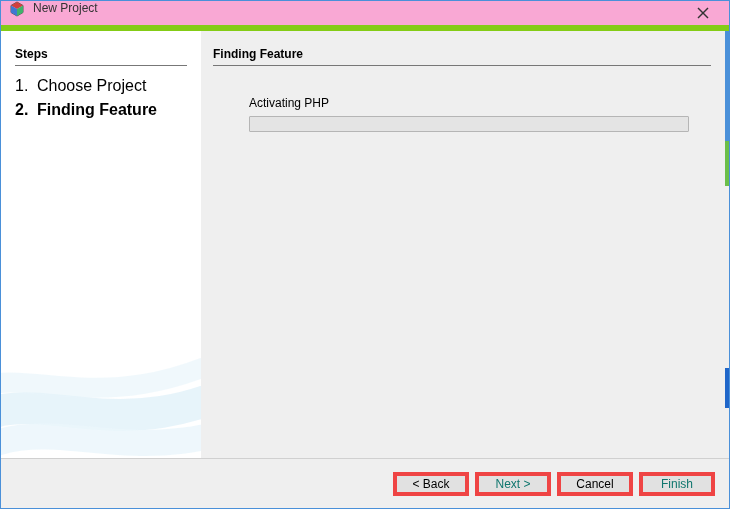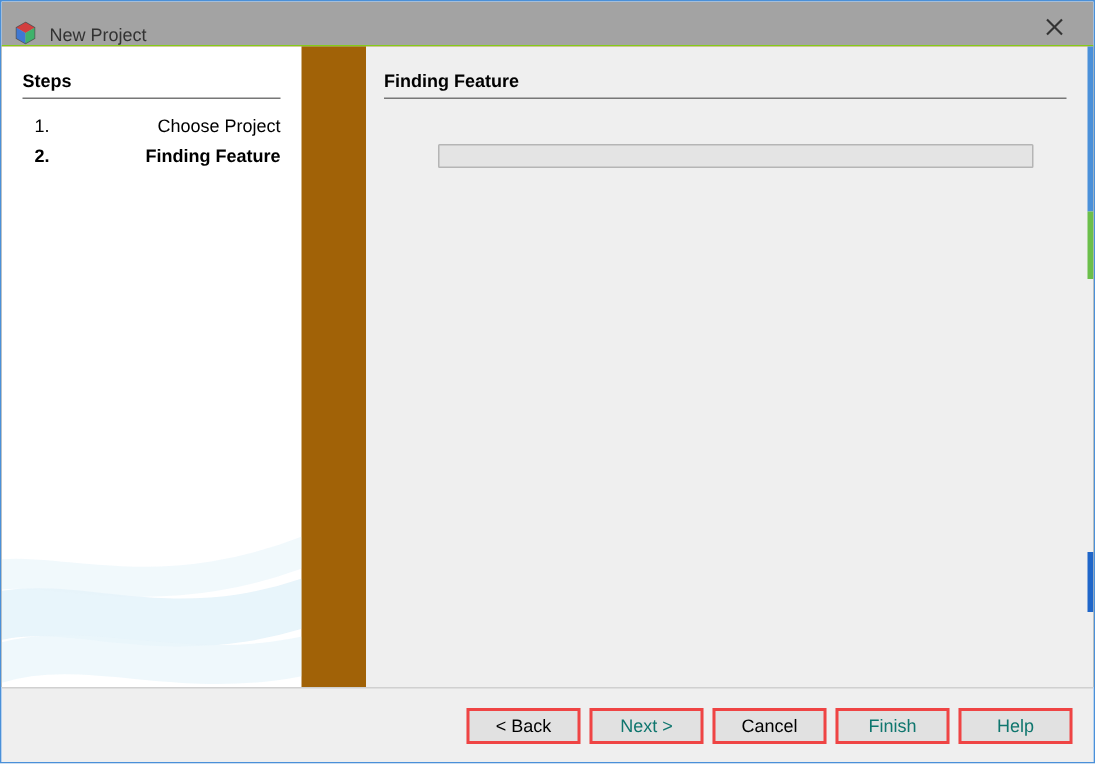--- a/index.html
+++ b/index.html
@@ -15,24 +15,24 @@
     border: 1px solid #4a90d9;
     background: #fff;
     display: flex;
     flex-direction: column;
     position: relative;
     overflow: hidden;
   }
   .titlebar {
     height: 30px;
     display: flex;
-    align-items: flex-end;
+    align-items: flex-start;
     padding: 0 6px 0 8px;
-    background: #a3a3a3;
-    border-bottom: 1px solid #84cc16;
+    background: #f9a8d4;
+    border-bottom: 6px solid #84cc16;
   }
   .titlebar .app-icon {
     width: 16px; height: 16px;
     margin-right: 8px;
     flex: 0 0 auto;
   }
   .titlebar .title {
     flex: 1 1 auto;
     color: #333;
     font-size: 12px;
@@ -41,22 +41,21 @@
     width: 40px; height: 24px;
     display: flex; align-items: center; justify-content: center;
     cursor: pointer;
   }
   .titlebar .close svg { stroke: #333; }
   .body {
     flex: 1 1 auto;
     display: flex;
     min-height: 0;
     position: relative;
-    background: #a16207;
-    gap: 43px;
+    background: #f97316;
   }
   .sidebar {
     width: 200px;
     background: #fff;
     padding: 16px 14px 0 14px;
     position: relative;
     overflow: hidden;
   }
   .side-title {
     font-weight: bold;
@@ -67,23 +66,22 @@
   }
   .steps {
     list-style: none;
     padding: 0; margin: 0;
     counter-reset: step;
   }
   .steps li {
     counter-increment: step;
     padding: 3px 0 3px 22px;
     position: relative;
-    font-size: 12px;
+    font-size: 16px;
     color: #000;
-    text-align: right;
   }
   .steps li::before {
     content: counter(step) ".";
     position: absolute;
     left: 0;
     width: 18px;
   }
   .steps li.current, .steps li.current::before {
     font-weight: bold;
   }
@@ -130,21 +128,21 @@
     background: #efefef;
     display: flex;
     align-items: center;
     justify-content: flex-end;
     padding: 0 14px;
     gap: 6px;
   }
   .btn {
     min-width: 76px;
     height: 24px;
-    border: 2px solid #ef4444;
+    border: 4px solid #ef4444;
     background: #e1e1e1;
     font-size: 12px;
     font-family: inherit;
     color: #000;
     cursor: pointer;
     padding: 0 8px;
   }
   .btn:disabled {
     color: #0f766e;
     cursor: default;
@@ -196,32 +194,32 @@
       <svg class="wave" viewBox="0 0 300 180">
         <path d="M -20 140 C 60 60, 140 180, 320 60" stroke="#9fd3ec" stroke-width="32" fill="none" opacity="0.7"></path>
         <path d="M -20 170 C 80 90, 160 200, 330 100" stroke="#c5e6f5" stroke-width="26" fill="none" opacity="0.8"></path>
         <path d="M -20 110 C 40 40, 120 150, 310 30" stroke="#bde1f2" stroke-width="20" fill="none" opacity="0.6"></path>
       </svg>
     </div>
 
     <div class="main">
       <div class="main-title">Finding Feature</div>
       <div class="status-area">
+        <div class="status-label">Activating PHP</div>
         <div class="progress"></div>
       </div>
     </div>
 
   </div>
 
   <div class="footer">
     <button class="btn">&lt; Back</button>
     <button class="btn" disabled="">Next &gt;</button>
     <button class="btn">Cancel</button>
     <button class="btn" disabled="">Finish</button>
-    <button class="btn" disabled="">Help</button>
   </div>
 
   <div class="right-edge">
     <div class="seg s1"></div>
     <div class="seg s2"></div>
     <div class="seg s3"></div>
   </div>
 
 </div>
 

